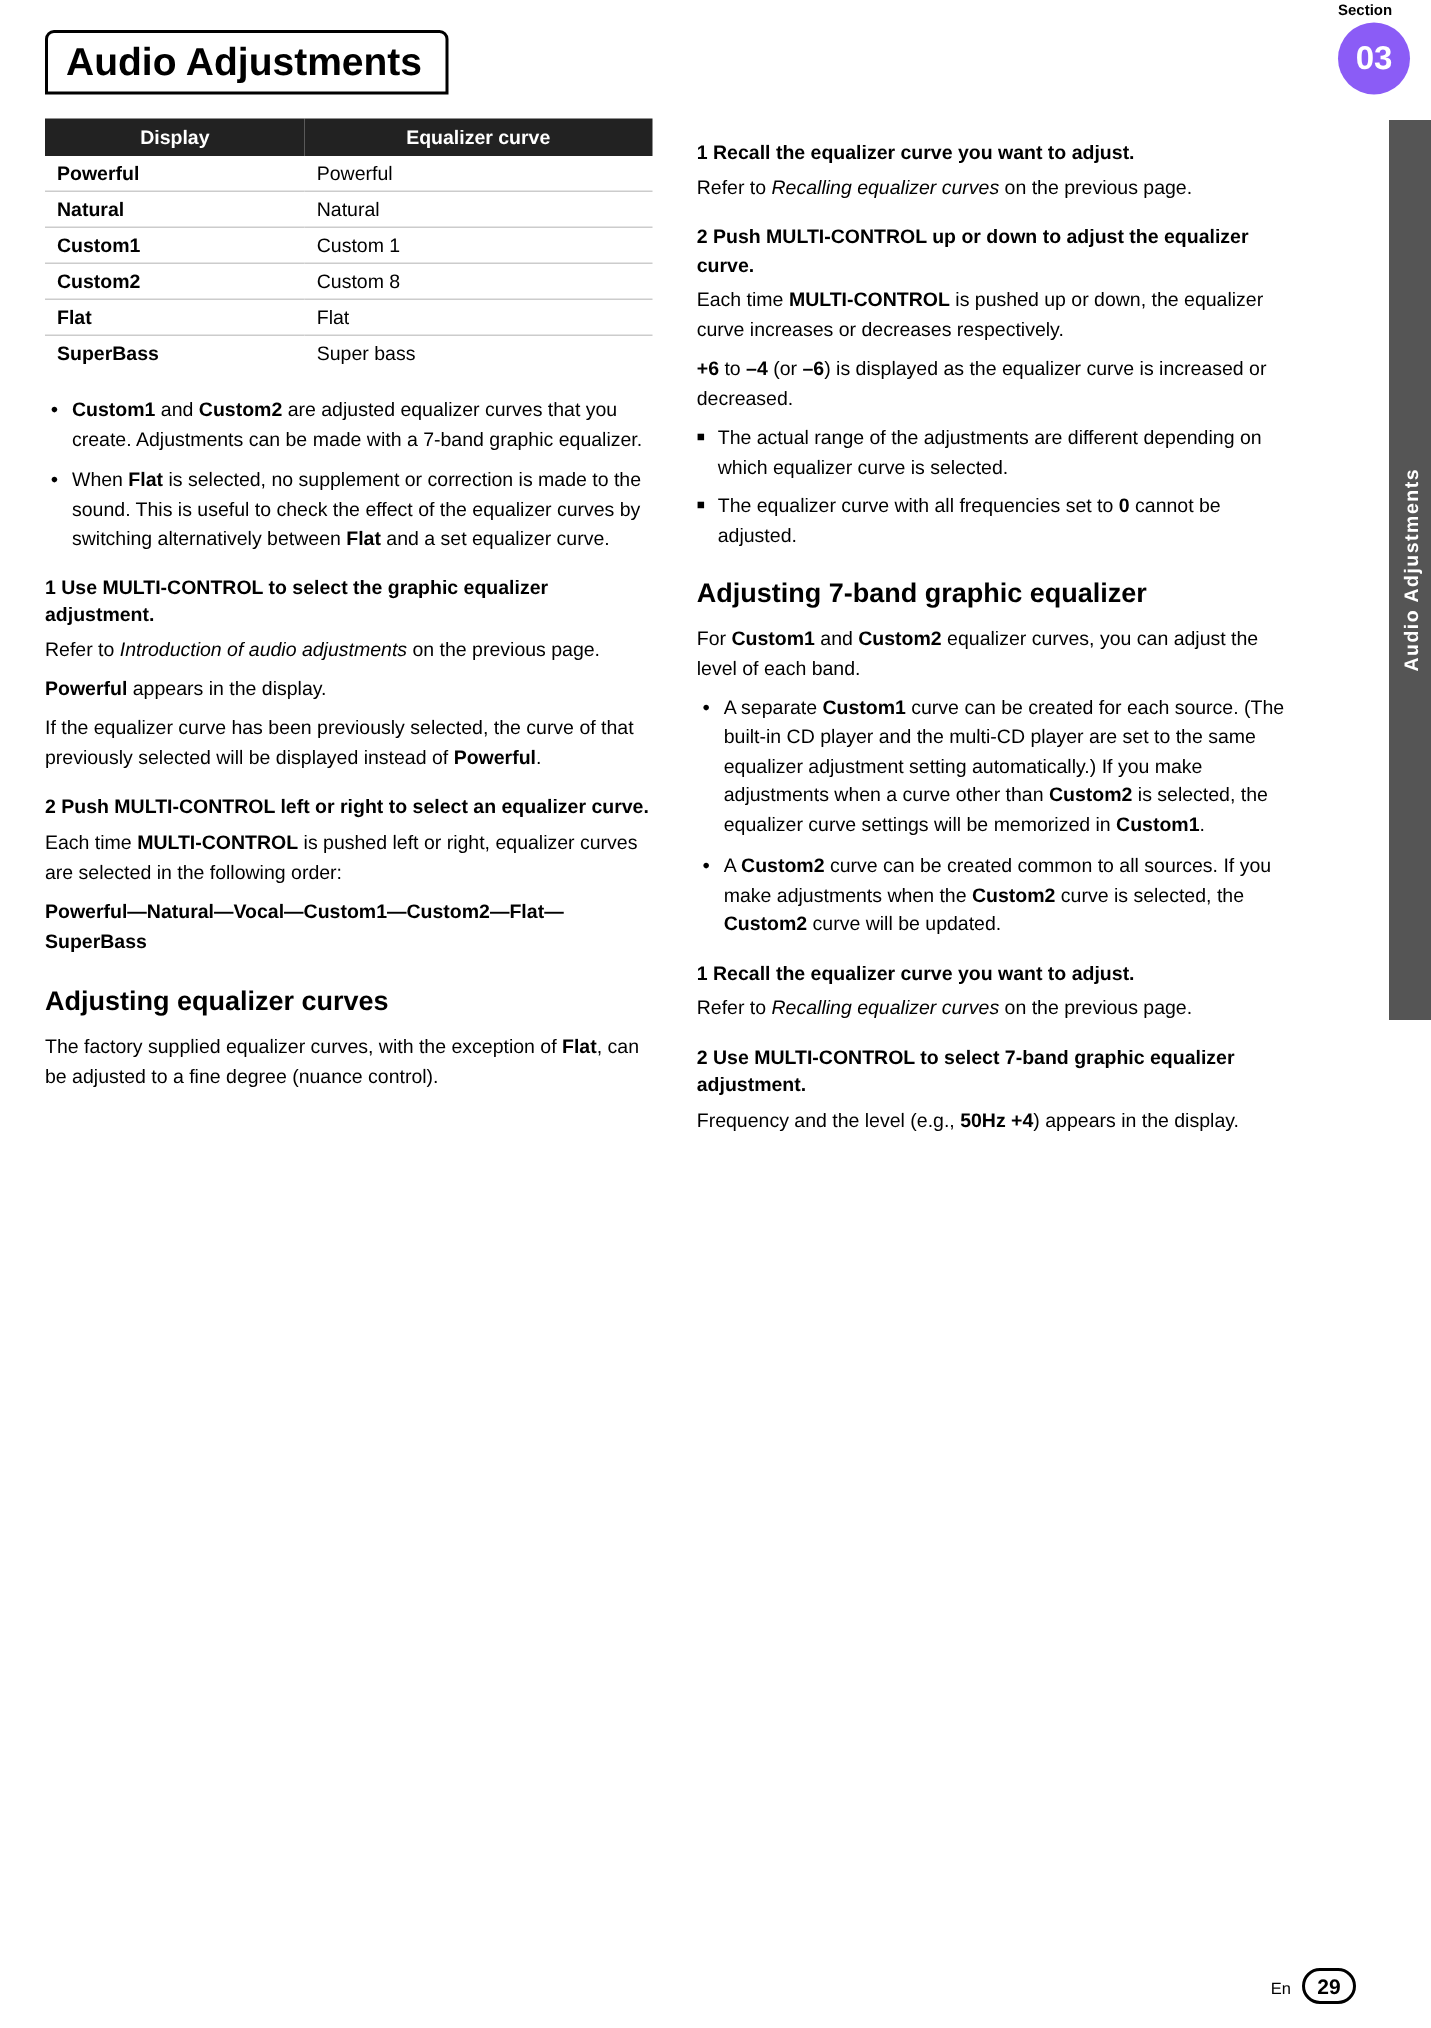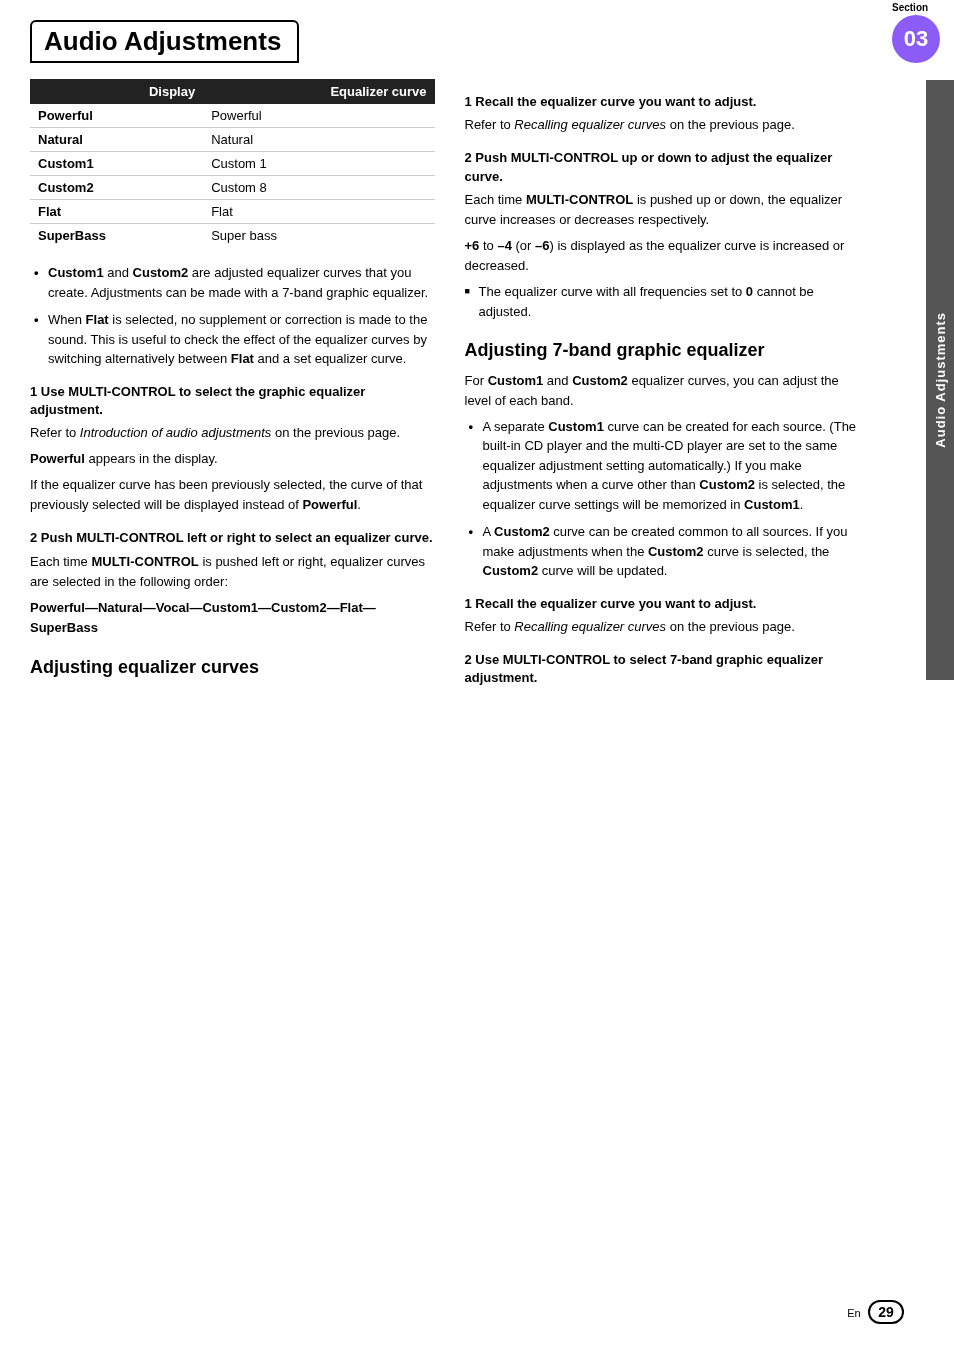--- a/index.html
+++ b/index.html
@@ -61,21 +61,21 @@
       font-weight: bold;
       writing-mode: vertical-rl;
       transform: rotate(180deg);
       white-space: nowrap;
       letter-spacing: 1px;
     }
 
     
     .page-number {
       position: absolute;
-      bottom: 28px;
+      bottom: 16px;
       right: 50px;
       font-size: 12px;
     }
     .page-number-circle {
       display: inline-flex;
       align-items: center;
       justify-content: center;
       width: 36px;
       height: 24px;
       border: 2px solid #000;
@@ -125,21 +125,21 @@
     
     .eq-table {
       width: 100%;
       border-collapse: collapse;
       margin-bottom: 16px;
       font-size: 13px;
     }
     .eq-table th {
       background: #222;
       color: #fff;
-      text-align: right;
+      text-align: center;
       padding: 5px 8px;
       font-size: 13px;
       font-weight: bold;
     }
     .eq-table td {
       padding: 4px 8px;
       border-bottom: 1px solid #ccc;
     }
     .eq-table tr:last-child td {
       border-bottom: none;
@@ -306,40 +306,46 @@
 
       <p class="step-heading">
         <span>2   Push MULTI-CONTROL left or right to select an equalizer curve.</span>
       </p>
       <p>
         Each time <span class="bold">MULTI-CONTROL</span> is pushed left or right, equalizer curves are selected in the following order:
       </p>
       <p class="order-sequence">Powerful—Natural—Vocal—Custom1—Custom2—Flat—SuperBass</p>
 
       <h2 class="section-heading">Adjusting equalizer curves</h2>
+      <p>
+        The factory supplied equalizer curves, with the exception of <span class="bold">Flat</span>, can be adjusted to a fine degree (nuance control).
+      </p>
 
     </div>
 
     <div class="right-col">
 
       <p class="step-heading">1   Recall the equalizer curve you want to adjust.</p>
       <p>
         Refer to <span class="italic">Recalling equalizer curves</span> on the previous page.
       </p>
 
       <p class="step-heading">2   Push MULTI-CONTROL up or down to adjust the equalizer curve.</p>
       <p>
         Each time <span class="bold">MULTI-CONTROL</span> is pushed up or down, the equalizer curve increases or decreases respectively.
       </p>
       <p>
         <span class="bold">+6</span> to <span class="bold">–4</span> (or <span class="bold">–6</span>) is displayed as the equalizer curve is increased or decreased.
       </p>
 
       <ul class="sq-bullet-list">
         <li>
+          The actual range of the adjustments are different depending on which equalizer curve is selected.
+        </li>
+        <li>
           The equalizer curve with all frequencies set to <span class="bold">0</span> cannot be adjusted.
         </li>
       </ul>
 
       <h2 class="section-heading">Adjusting 7-band graphic equalizer</h2>
       <p>
         For <span class="bold">Custom1</span> and <span class="bold">Custom2</span> equalizer curves, you can adjust the level of each band.
       </p>
 
       <ul class="bullet-list">
@@ -350,20 +356,23 @@
           A <span class="bold">Custom2</span> curve can be created common to all sources. If you make adjustments when the <span class="bold">Custom2</span> curve is selected, the <span class="bold">Custom2</span> curve will be updated.
         </li>
       </ul>
 
       <p class="step-heading">1   Recall the equalizer curve you want to adjust.</p>
       <p>
         Refer to <span class="italic">Recalling equalizer curves</span> on the previous page.
       </p>
 
       <p class="step-heading">2   Use MULTI-CONTROL to select 7-band graphic equalizer adjustment.</p>
+      <p>
+        Frequency and the level (e.g., <span class="bold">50Hz +4</span>) appears in the display.
+      </p>
 
     </div>
 
   </div>
 
 </div>
 
 <div class="page-number">
   <span class="en-label">En</span>
   <span class="page-number-circle">29</span>

